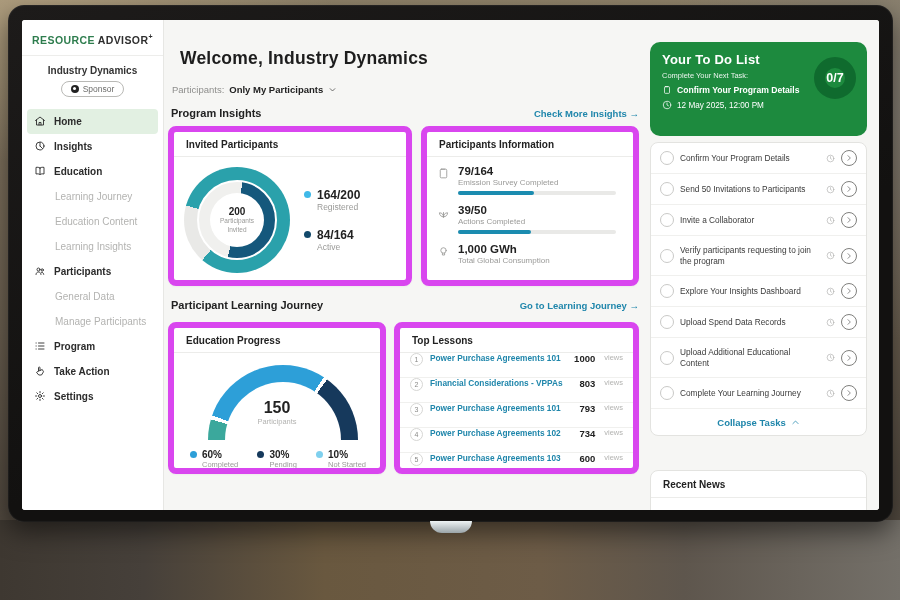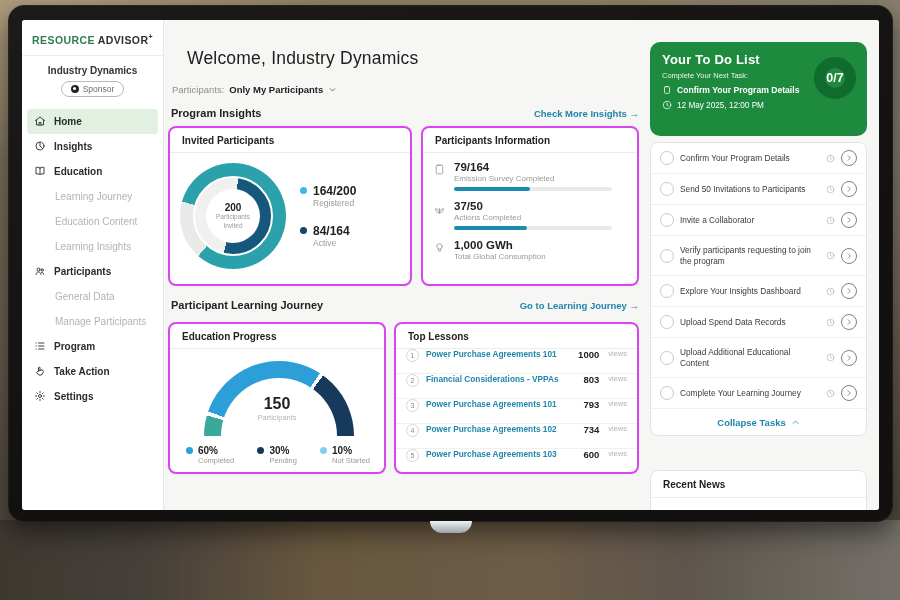--- a/index.html
+++ b/index.html
@@ -39,34 +39,34 @@
   .sponsor span { font-size:8.5px; color:#6d6d6b; }
   .nav { display:flex; flex-direction:column; padding:4px 0; }
   .nav-item { display:flex; align-items:center; gap:8px; height:25px; padding:0 12px;
       font-size:10px; font-weight:bold; color:#2b2b2b; cursor:pointer; white-space:nowrap; }
   .nav-item.active { background:#e2f0e2; border-radius:4px; margin:0 5px; padding:0 7px; }
   .nav-item.sub { font-weight:normal; color:#b3b3b1; padding-left:33px; }
   .nav-item svg { width:12px; height:12px; stroke:#2b2b2b; fill:none; stroke-width:1.8; stroke-linecap:round; stroke-linejoin:round; flex:0 0 12px; }
 
   
   .main { position:absolute; left:142px; top:0; right:0; bottom:0; background:#f6f6f4; }
-  .welcome { position:absolute; left:23px; top:28px; font-size:17.5px; font-weight:normal; color:#1d1d1d; letter-spacing:.2px; }
+  .welcome { position:absolute; left:16px; top:28px; font-size:17.5px; font-weight:bold; color:#1d1d1d; letter-spacing:.2px; }
   .filters { position:absolute; left:8px; top:60px; display:flex; gap:38px; align-items:center; }
   .filter { display:flex; align-items:center; gap:5px; cursor:pointer; }
   .filter .fl { font-size:9.5px; color:#8e8e8c; }
   .filter .fv { font-size:9.5px; font-weight:bold; color:#222; }
   .chev svg { width:9px; height:9px; stroke:#444; fill:none; stroke-width:2; }
 
   .sec-head { position:absolute; display:flex; justify-content:space-between; align-items:center; }
   .sec-head.h1 { left:7px; top:87px; width:468px; }
   .sec-head.h2 { left:7px; top:279px; width:468px;text-align:right; }
   .sec-title { font-size:11px; font-weight:bold; color:#222; }
   .sec-link { font-size:9.5px; font-weight:bold; color:#1f86ab; cursor:pointer; }
 
-  .card { position:absolute; background:#fff; border:2px solid #d946ef; border-radius:8px;
+  .card { position:absolute; background:#fff; border:6px solid #d946ef; border-radius:8px;
       box-shadow:0 1px 2px rgba(0,0,0,.04); overflow:hidden; }
   .card-title { padding:7px 12px 6px; font-size:10px; font-weight:bold; color:#222;
       border-bottom:1px solid #ececea; }
 
   
   .card-invited { left:4px; top:106px; width:244px; height:160px; }
   .invited-body { display:flex; align-items:center; gap:14px; padding:10px 10px; }
   .donut { position:relative; width:106px; height:106px; border-radius:50%;
       background:conic-gradient(from 286deg,#2aa1ab 0 295deg,#e9e9e7 295deg 360deg); }
   .donut-inner { position:absolute; inset:13px; border-radius:50%;
@@ -312,21 +312,21 @@
                 </div>
             </div>
           </div>
           <div class="metric">
             <svg viewBox="0 0 24 24">
                 <path d="M12 20c-4.5 0-7.5-3-7.5-7.5 4.5 0 7.5 3 7.5 7.5z"></path>
                 <path d="M12 20c4.5 0 7.5-3 7.5-7.5-4.5 0-7.5 3-7.5 7.5z"></path>
                 <path d="M12 20v-8"></path>
               </svg>
             <div>
-              <div class="mv">37/50</div>
+              <div class="mv">39/50</div>
               <div class="ml">Actions Completed</div>
               <div class="track">
                   <div class="fill w46"></div>
                 </div>
             </div>
           </div>
           <div class="metric">
             <svg viewBox="0 0 24 24">
                 <circle cx="12" cy="10" r="5"></circle>
                 <path d="M10 15.5v3h4v-3"></path>

